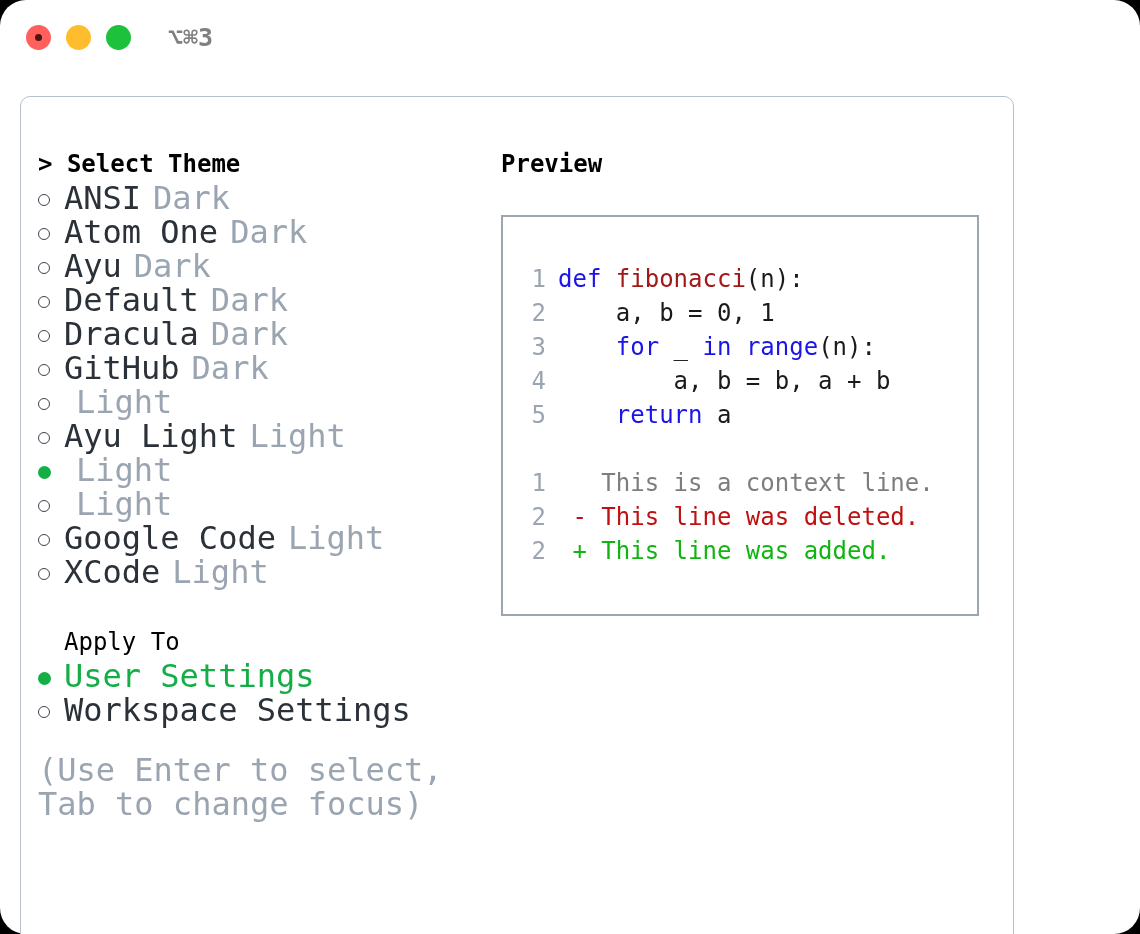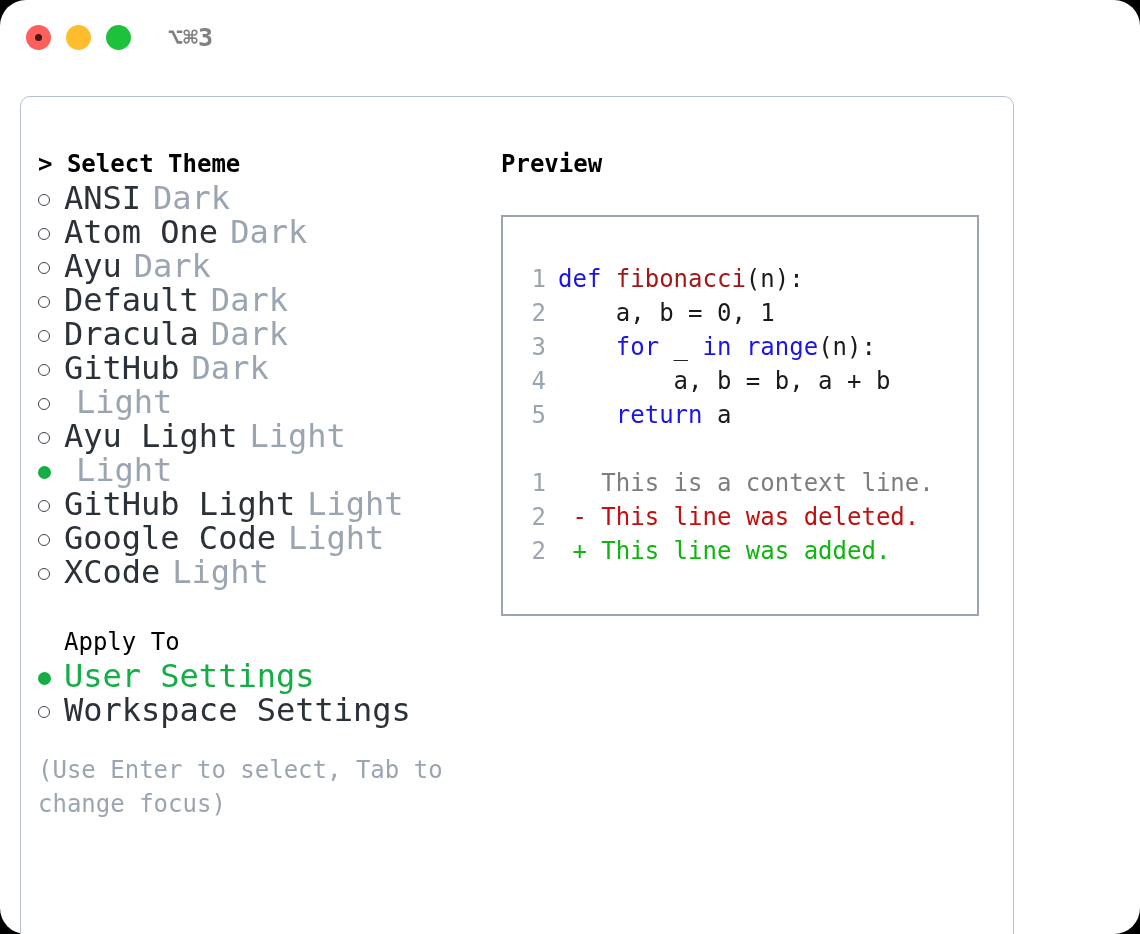--- a/index.html
+++ b/index.html
@@ -160,21 +160,21 @@
   }
   .opt-tag {
     color: #9aa5b1;
     padding-left: 12px;
   }
 
   .spacer-sm { height: 36px; }
   .spacer-xs { height: 26px; }
 
   .hint {
-    font-size: 24px;
+    font-size: 32px;
     line-height: 34px;
     color: #9aa5b1;
     width: 410px;
   }
 
   
   .preview-title {
     font-size: 24px;
     line-height: 34px;
     color: #000000;
@@ -243,21 +243,21 @@
       <div id="theme-list">
           <div class="opt-row"><span class="bullet"><span class="ring"></span></span><span class="opt-label">ANSI</span><span class="opt-tag">Dark</span></div>
           <div class="opt-row"><span class="bullet"><span class="ring"></span></span><span class="opt-label">Atom One</span><span class="opt-tag">Dark</span></div>
           <div class="opt-row"><span class="bullet"><span class="ring"></span></span><span class="opt-label">Ayu</span><span class="opt-tag">Dark</span></div>
           <div class="opt-row"><span class="bullet"><span class="ring"></span></span><span class="opt-label">Default</span><span class="opt-tag">Dark</span></div>
           <div class="opt-row"><span class="bullet"><span class="ring"></span></span><span class="opt-label">Dracula</span><span class="opt-tag">Dark</span></div>
           <div class="opt-row"><span class="bullet"><span class="ring"></span></span><span class="opt-label">GitHub</span><span class="opt-tag">Dark</span></div>
           <div class="opt-row"><span class="bullet"><span class="ring"></span></span><span class="opt-tag">Light</span></div>
           <div class="opt-row"><span class="bullet"><span class="ring"></span></span><span class="opt-label">Ayu Light</span><span class="opt-tag">Light</span></div>
           <div class="opt-row selected"><span class="bullet"><span class="fill"></span></span><span class="opt-tag">Light</span></div>
-          <div class="opt-row"><span class="bullet"><span class="ring"></span></span><span class="opt-label">GitHub Light</span><span class="opt-tag">Light</span></div>
+          <div class="opt-row"><span class="bullet"><span class="ring"></span></span><span class="opt-tag">Light</span></div>
           <div class="opt-row"><span class="bullet"><span class="ring"></span></span><span class="opt-label">Google Code</span><span class="opt-tag">Light</span></div>
           <div class="opt-row"><span class="bullet"><span class="ring"></span></span><span class="opt-label">XCode</span><span class="opt-tag">Light</span></div>
         </div>
 
       <div class="spacer-sm"></div>
 
       <div class="section-head" style="padding-left:26px;">Apply To</div>
 
       <div id="apply-list">
           <div class="opt-row selected"><span class="bullet"><span class="fill"></span></span><span class="opt-label">User Settings</span></div>

